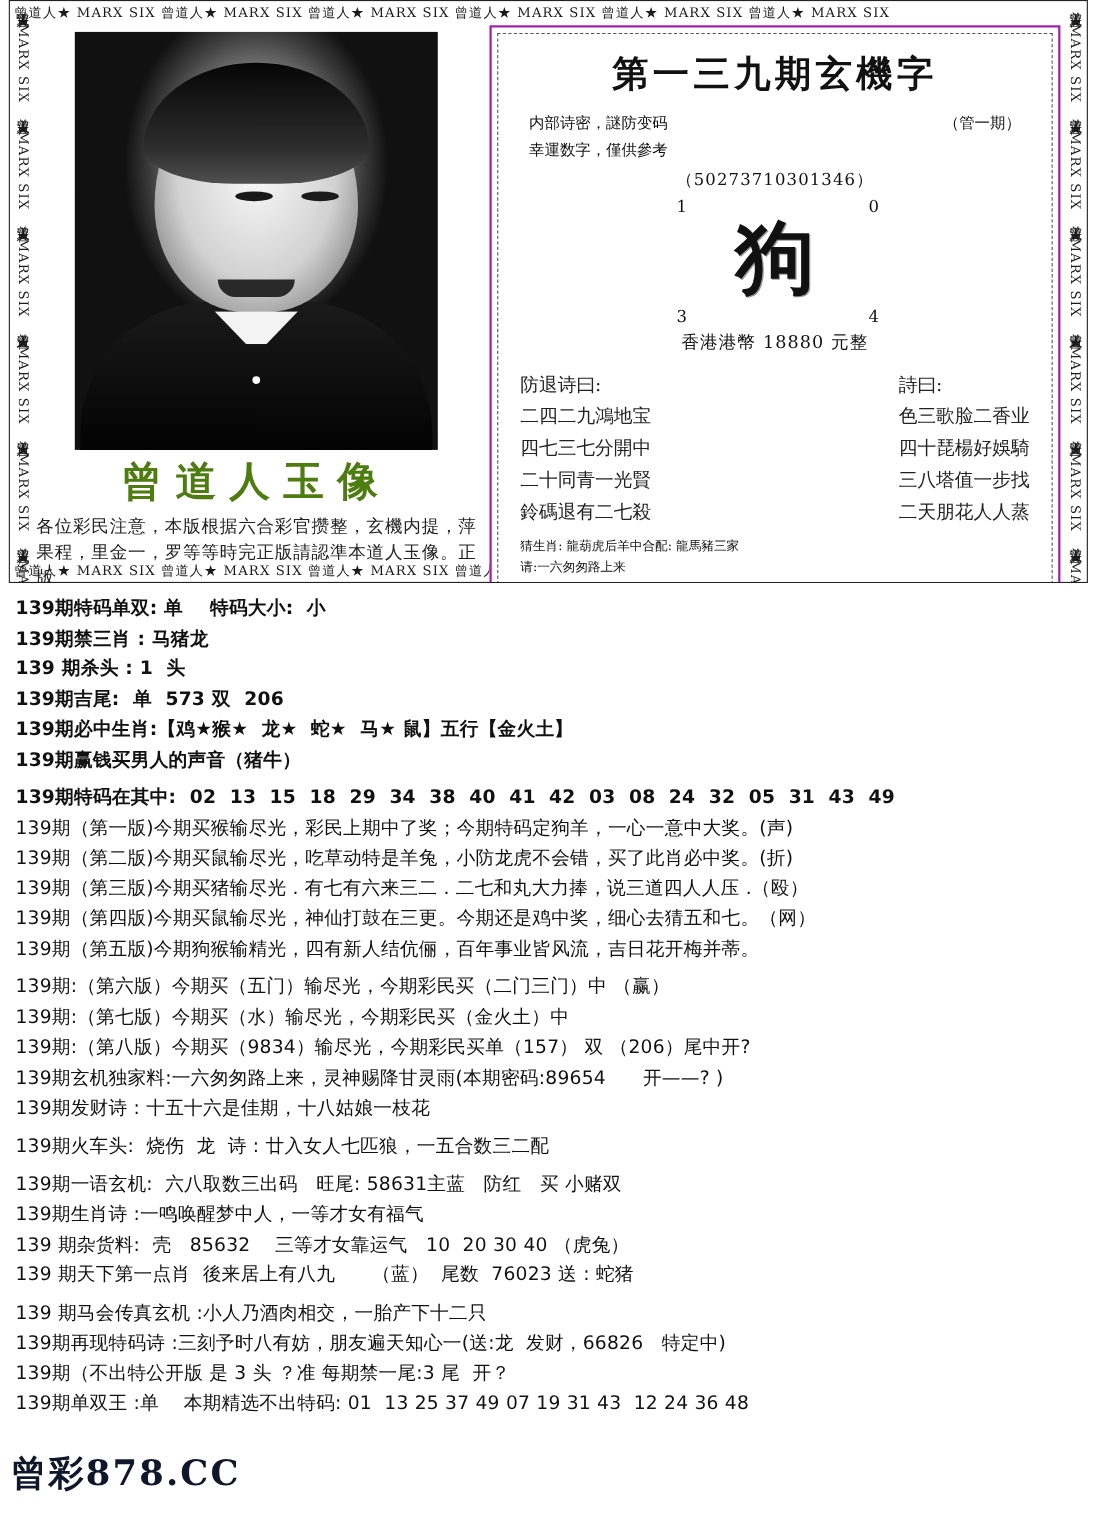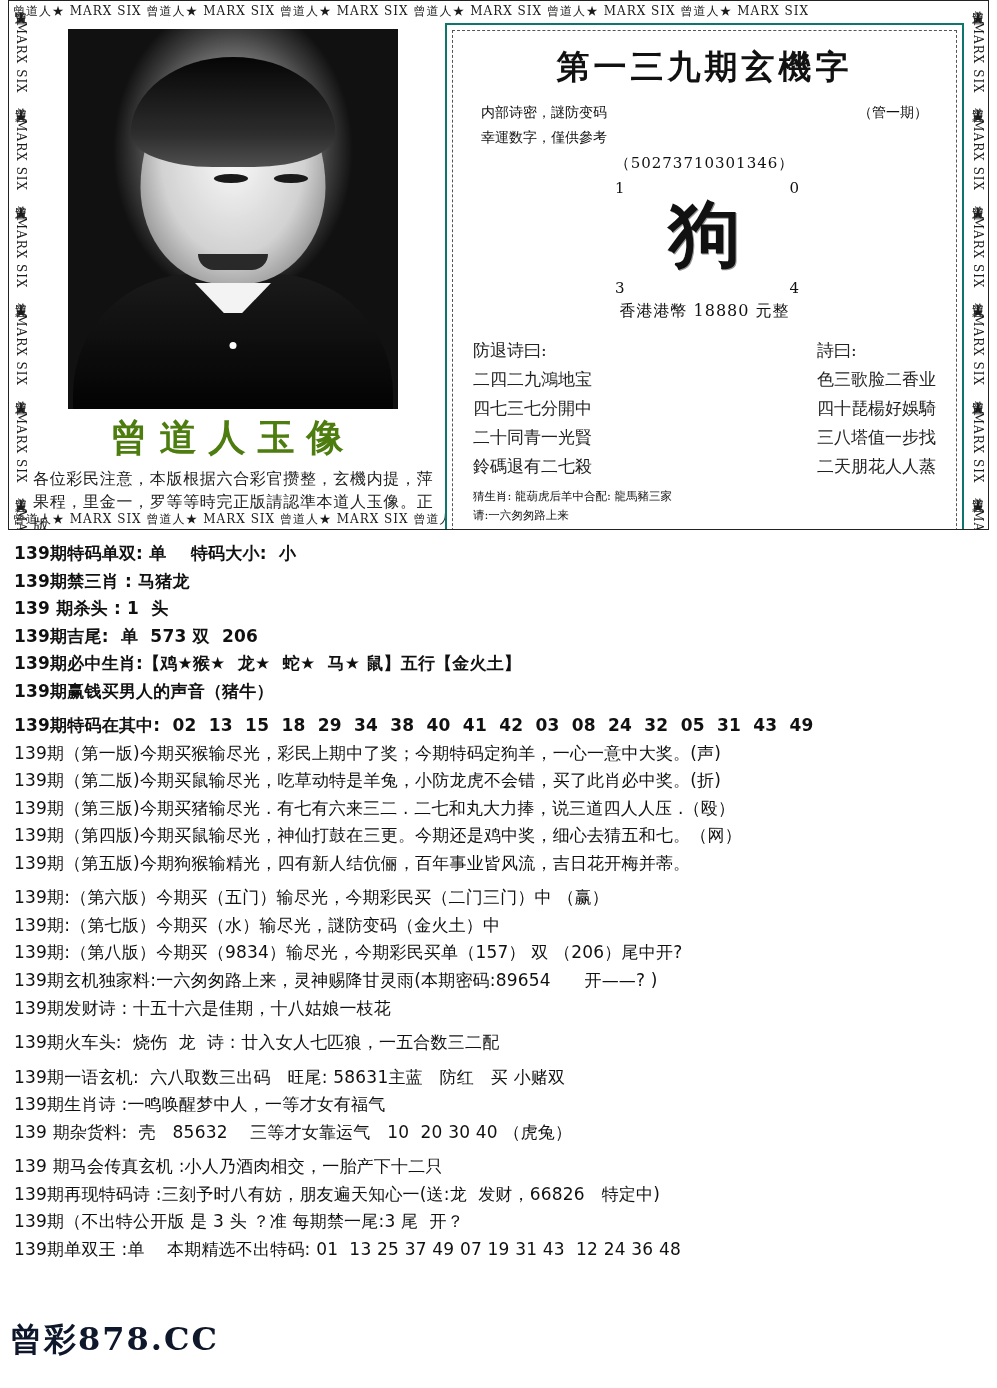--- a/index.html
+++ b/index.html
@@ -134,21 +134,21 @@
   }
 
   
   .card-block{
     flex:1;
     position:relative;
   }
   .xuanji-card{
     position:relative;
     height:540px;
-    border:2px solid #0f766e;
+    border:2px solid #a21caf;
     box-sizing:border-box;
     padding:8px;
     background:#fff;
   }
   .xuanji-card:before{
     content:"";
     position:absolute;
     left:5px;top:5px;right:5px;bottom:5px;
     border:1px dashed #555;
     pointer-events:none;
@@ -342,28 +342,29 @@
     <div class="line bold">139期吉尾:  单  573 双  206</div>
     <div class="line bold">139期必中生肖:【鸡★猴★  龙★  蛇★  马★ 鼠】五行【金火土】</div>
     <div class="line bold">139期赢钱买男人的声音（猪牛）</div>
     <div class="line bold sp">139期特码在其中:  02  13  15  18  29  34  38  40  41  42  03  08  24  32  05  31  43  49</div>
     <div class="line">139期（第一版)今期买猴输尽光，彩民上期中了奖；今期特码定狗羊，一心一意中大奖。(声)</div>
     <div class="line">139期（第二版)今期买鼠输尽光，吃草动特是羊兔，小防龙虎不会错，买了此肖必中奖。(折)</div>
     <div class="line">139期（第三版)今期买猪输尽光 . 有七有六来三二 . 二七和丸大力捧，说三道四人人压 .（殴）</div>
     <div class="line">139期（第四版)今期买鼠输尽光，神仙打鼓在三更。今期还是鸡中奖，细心去猜五和七。（网）</div>
     <div class="line">139期（第五版)今期狗猴输精光，四有新人结伉俪，百年事业皆风流，吉日花开梅并蒂。</div>
     <div class="line sp">139期:（第六版）今期买（五门）输尽光，今期彩民买（二门三门）中 （赢）</div>
-    <div class="line">139期:（第七版）今期买（水）输尽光，謎防变码（金火土）中</div>
+    <div class="line">139期:（第七版）今期买（水）输尽光，今期彩民买（金火土）中</div>
     <div class="line">139期:（第八版）今期买（9834）输尽光，今期彩民买单（157） 双 （206）尾中开?</div>
     <div class="line">139期玄机独家料:一六匆匆路上来，灵神赐降甘灵雨(本期密码:89654      开——? )</div>
     <div class="line">139期发财诗 : 十五十六是佳期，十八姑娘一枝花</div>
     <div class="line sp">139期火车头:  烧伤  龙  诗 : 廿入女人七匹狼，一五合数三二配</div>
     <div class="line sp">139期一语玄机:  六八取数三出码   旺尾: 58631主蓝   防红   买 小赌双</div>
     <div class="line">139期生肖诗 :一鸣唤醒梦中人，一等才女有福气</div>
     <div class="line">139 期杂货料:  壳   85632    三等才女靠运气   10  20 30 40 （虎兔）</div>
+    <div class="line">139 期天下第一点肖  後来居上有八九      （蓝）  尾数  76023 送 : 蛇猪</div>
     <div class="line sp">139 期马会传真玄机 :小人乃酒肉相交，一胎产下十二只</div>
     <div class="line">139期再现特码诗 :三刻予时八有妨，朋友遍天知心一(送:龙  发财，66826   特定中)</div>
     <div class="line">139期（不出特公开版 是 3 头 ？准 每期禁一尾:3 尾  开？</div>
     <div class="line">139期单双王 :单    本期精选不出特码: 01  13 25 37 49 07 19 31 43  12 24 36 48</div>
   </div>
 
   <div class="watermark">曾彩878.CC</div>
 
 </div>
 

